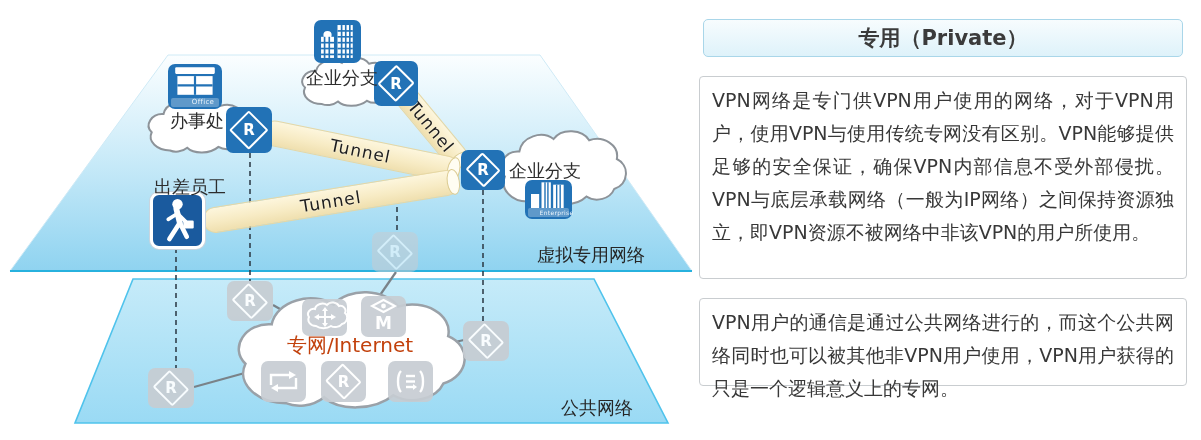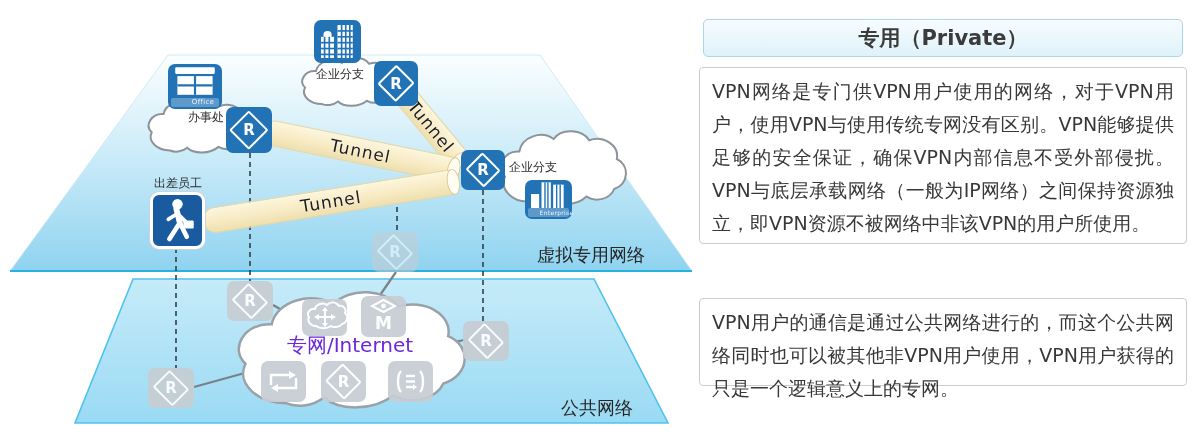--- a/index.html
+++ b/index.html
@@ -48,23 +48,23 @@
   .rd .ltr { position:relative; color:#ffffff; font-weight:bold; font-size:15px; }
 
   .caption-strip {
     position:absolute; left:3px; right:3px; bottom:2px; height:9px;
     background:rgba(255,255,255,.28); border-radius:2px;
     display:flex; align-items:center; justify-content:center;
     font-size:7px; color:#eaf4fc; line-height:9px; letter-spacing:.3px;padding-left:16px;
   }
 
   
-  .lbl { position:absolute; z-index:4; color:#2d2d2d; font-size:12px; white-space:nowrap; }
+  .lbl { position:absolute; z-index:4; color:#2d2d2d; font-size:18px; white-space:nowrap; }
   .layer-lbl { position:absolute; z-index:4; color:#262626; font-size:18px; font-weight:500; white-space:nowrap; }
-  .cloud-lbl { position:absolute; z-index:3; color:#6d28d9; font-size:20px; text-align:center; white-space:nowrap; }
+  .cloud-lbl { position:absolute; z-index:3; color:#c2410c; font-size:20px; text-align:center; white-space:nowrap; }
 
   
   .panel-title {
     position:absolute; width:480px; height:38px; z-index:5;
     background:linear-gradient(#f7fcfe,#def2fa);
     border:1px solid #a9d6e9; border-radius:5px;
     display:flex; align-items:center; justify-content:center;
     font-size:21px; font-weight:bold; color:#3b3b3b;
   }
   .panel-body {
@@ -300,17 +300,17 @@
   </div>
 
   <div class="lbl" style="left:306px; top:66px; width:68px; text-align:center;">企业分支</div>
   <div class="lbl" style="left:162px; top:109px; width:62px; text-align:right;">办事处</div>
   <div class="lbl" style="left:137px; top:175px;margin-left:17px;">出差员工</div>
   <div class="lbl" style="left:509px; top:159px;">企业分支</div>
   <div class="layer-lbl" style="left:537px; top:243px;">虚拟专用网络</div>
   <div class="layer-lbl" style="left:561px; top:396px;">公共网络</div>
 
   <div class="panel-title" style="left:703px; top:19px;">专用（Private）</div>
-  <div class="panel-body" style="left:699px; top:67px; height:177px;">VPN网络是专门供VPN用户使用的网络，对于VPN用户，使用VPN与使用传统专网没有区别。VPN能够提供足够的安全保证，确保VPN内部信息不受外部侵扰。VPN与底层承载网络（一般为IP网络）之间保持资源独立，即VPN资源不被网络中非该VPN的用户所使用。</div>
+  <div class="panel-body" style="left:699px; top:76px; height:203px;">VPN网络是专门供VPN用户使用的网络，对于VPN用户，使用VPN与使用传统专网没有区别。VPN能够提供足够的安全保证，确保VPN内部信息不受外部侵扰。VPN与底层承载网络（一般为IP网络）之间保持资源独立，即VPN资源不被网络中非该VPN的用户所使用。</div>
 
   <div class="panel-body" style="left:699px; top:298px; height:88px;">VPN用户的通信是通过公共网络进行的，而这个公共网络同时也可以被其他非VPN用户使用，VPN用户获得的只是一个逻辑意义上的专网。</div>
 
 </div>
 
 </body></html>

